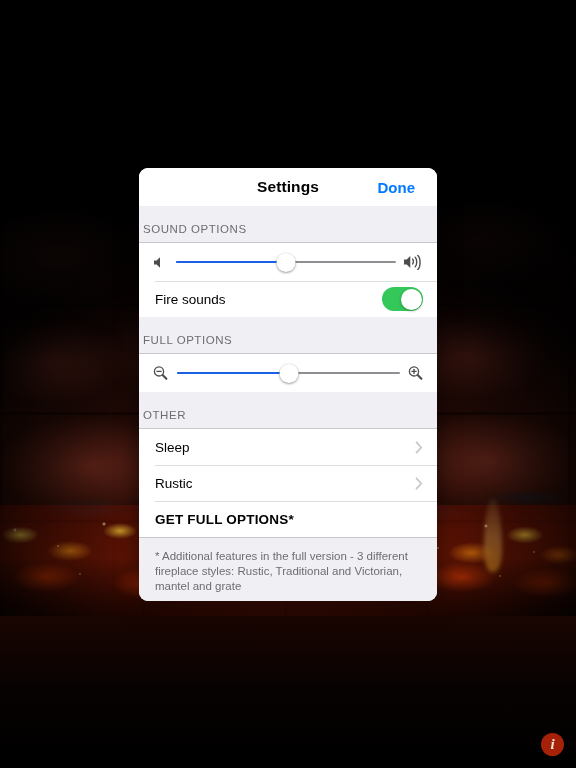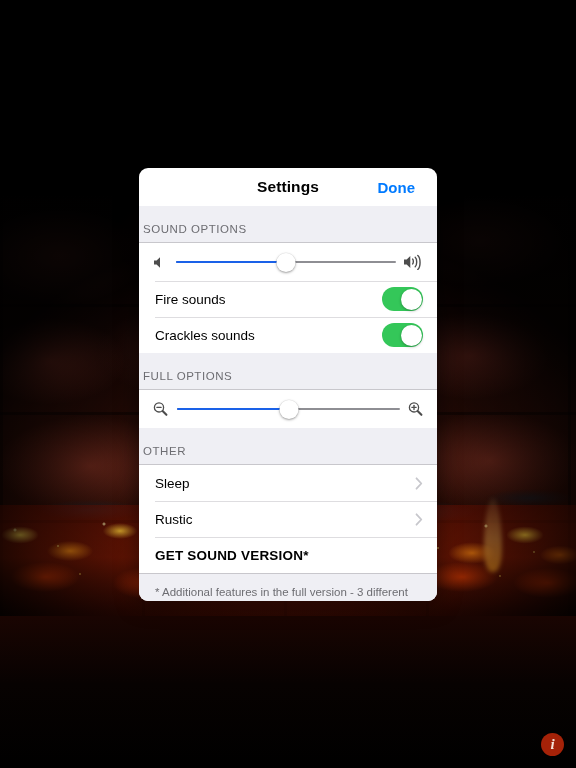--- a/index.html
+++ b/index.html
@@ -159,21 +159,20 @@
   }
 
   .modal-header {
     position: relative;
     height: 38px;
     background: #ffffff;
     display: flex;
     align-items: center;
     justify-content: center;
     border-bottom: 0;
-    border-radius: 15px;
   }
   .modal-title {
     font-size: 15.5px;
     font-weight: bold;
     color: #000;
     letter-spacing: .1px;
   }
   .done-button {
     position: absolute;
     right: 22px;
@@ -384,26 +383,20 @@
         </span>
       </div>
 
       <div class="row">
         <span class="row-label">Fire sounds</span>
         <span class="toggle">
           <span class="knob"></span>
         </span>
       </div>
 
-      <div class="row">
-        <span class="row-label">Crackles sounds</span>
-        <span class="toggle">
-          <span class="knob"></span>
-        </span>
-      </div>
 
     </div>
 
     <div class="section-header">FULL OPTIONS</div>
 
     <div class="rows">
       <div class="row slider-row">
         <span class="icon-mag">
           <svg width="18" height="16" viewBox="0 0 18 16" aria-hidden="true">
             <circle cx="7" cy="6.4" r="4.6" stroke="#4d4d4d" stroke-width="1.3" fill="none"></circle>
@@ -443,21 +436,21 @@
       <div class="row">
         <span class="row-label">Rustic</span>
         <span class="chevron">
           <svg width="8" height="13" viewBox="0 0 8 13" aria-hidden="true">
             <path d="M1.5 1.3L6.3 6.5L1.5 11.7" stroke="#c7c7cc" stroke-width="1.8" fill="none" stroke-linecap="round" stroke-linejoin="round"></path>
           </svg>
         </span>
       </div>
 
       <div class="row">
-        <span class="row-label bold">GET SOUND VERSION*</span>
+        <span class="row-label bold">GET FULL OPTIONS*</span>
       </div>
 
     </div>
 
     <div class="footnote">* Additional features in the full version - 3 different fireplace styles: Rustic, Traditional and Victorian, mantel and grate</div>
 
   </div>
 
   <div class="info-button">
     <span class="glyph">i</span>

